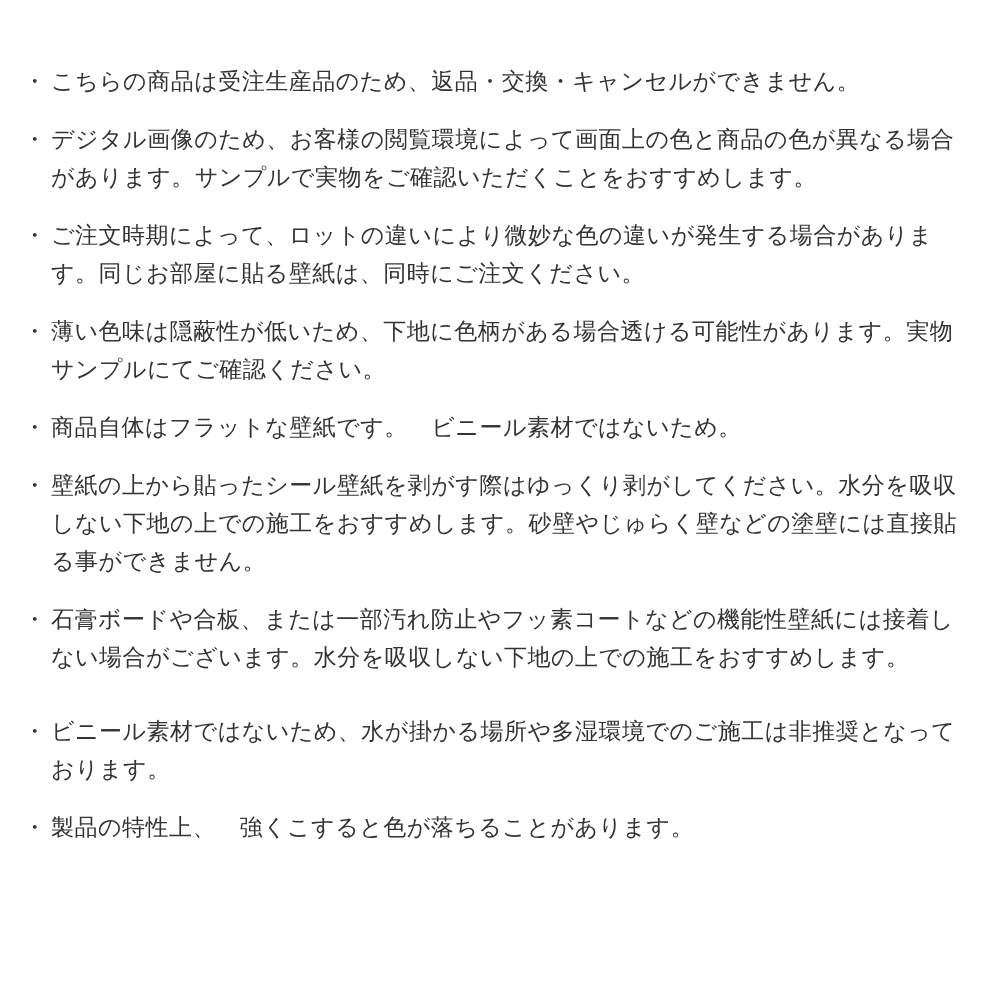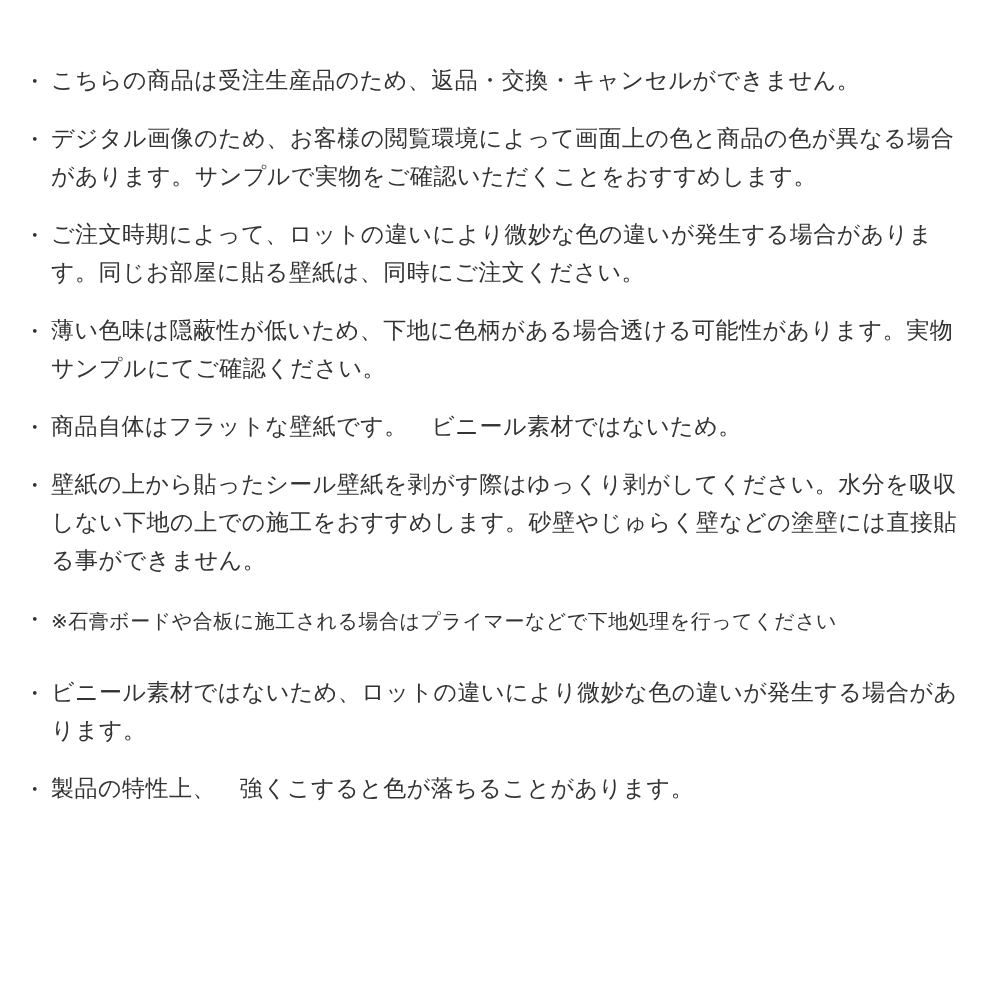--- a/index.html
+++ b/index.html
@@ -42,21 +42,20 @@
     user-select: none;
   }
   .content {
     flex: 1 1 auto;
     min-width: 0;
   }
   .body-text {
     margin: 0;
     font-size: 23px;
     line-height: 38px;
-    font-family: Liberation Serif, serif;
   }
   .sub-note {
     margin: 4px 0 0 0;
     font-size: 20px;
     line-height: 34px;
     color: #333333;
   }
 </style>
 </head>
 <body>
@@ -101,28 +100,28 @@
   <li class="note-item">
     <span class="bullet">・</span>
     <div class="content">
       <p class="body-text">壁紙の上から貼ったシール壁紙を剥がす際はゆっくり剥がしてください。水分を吸収しない下地の上での施工をおすすめします。砂壁やじゅらく壁などの塗壁には直接貼る事ができません。</p>
     </div>
   </li>
 
   <li class="note-item has-subnote">
     <span class="bullet">・</span>
     <div class="content">
-      <p class="sub-note">※石膏ボードや合板に施工される場合はプライマーなどで下地処理を行ってください</p>
+      <p class="body-text">石膏ボードや合板、または一部汚れ防止やフッ素コートなどの機能性壁紙には接着しない場合がございます。水分を吸収しない下地の上での施工をおすすめします。</p>
     </div>
   </li>
 
   <li class="note-item">
     <span class="bullet">・</span>
     <div class="content">
-      <p class="body-text">ビニール素材ではないため、ロットの違いにより微妙な色の違いが発生する場合があります。</p>
+      <p class="body-text">ビニール素材ではないため、水が掛かる場所や多湿環境でのご施工は非推奨となっております。</p>
     </div>
   </li>
 
   <li class="note-item">
     <span class="bullet">・</span>
     <div class="content">
       <p class="body-text">製品の特性上、　強くこすると色が落ちることがあります。</p>
     </div>
   </li>
 

